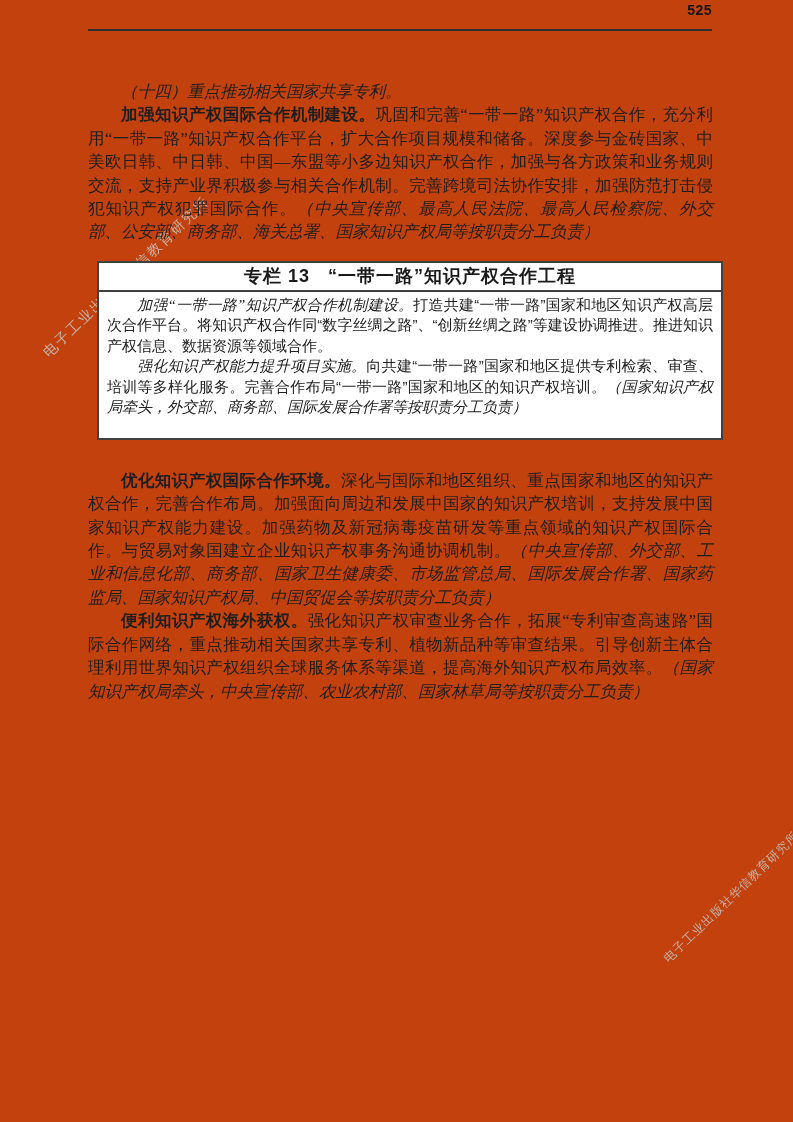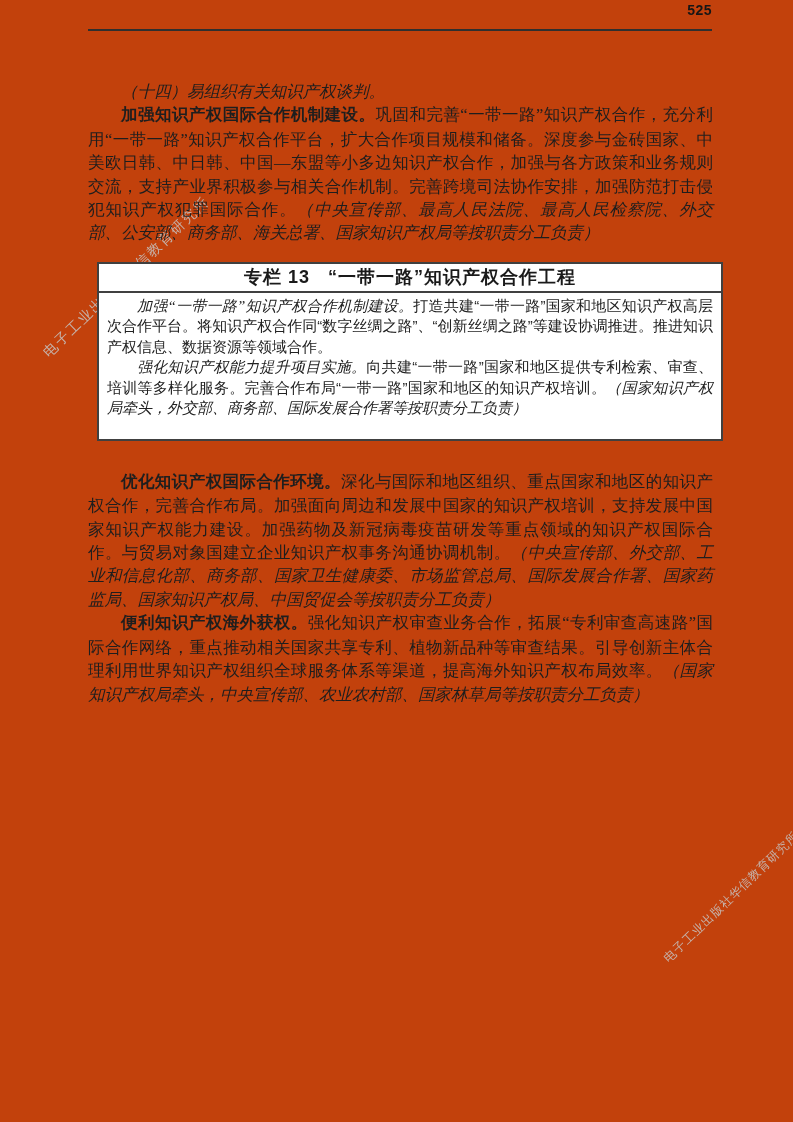--- a/index.html
+++ b/index.html
@@ -37,21 +37,21 @@
   
   .text-column {
     position:absolute; left:88px; top:80px; width:625px; z-index:1;
     font-size:16.5px; line-height:23.4px; color:#1e1e1e;
     text-align:justify;
   }
   .text-column p { margin:0; text-indent:2em; }
   p.no-indent { text-indent:0; }
 
   .lead-bold {
-    font-family:Liberation Mono, monospace;
+    font-family:Liberation Serif, serif;
     font-weight:bold; font-style:normal;
   }
   .kaiti { font-style:italic; }
   .heading { font-style:italic; }
 
   
   .column-box {
     border:2px solid #404040;
     margin:17px -10px 29px 9px;
     background:#ffffff;
@@ -80,21 +80,21 @@
 
   <span class="page-number">525</span>
   <div class="header-rule"></div>
 
   <div class="wm wm1">电子工业出版社华信教育研究所</div>
   <div class="wm wm2">电子工业出版社华信教育研究所</div>
 
   <main class="text-column">
 
 
-    <p class="heading">（十四）易组织有关知识产权谈判。</p>
+    <p class="heading">（十四）重点推动相关国家共享专利。</p>
 
     <p><b class="lead-bold">加强知识产权国际合作机制建设。</b><span>巩固和完善“一带一路”知识产权合作，充分利用“一带一路”知识产权合作平台，扩大合作项目规模和储备。深度参与金砖国家、中美欧日韩、中日韩、中国—东盟等小多边知识产权合作，加强与各方政策和业务规则交流，支持产业界积极参与相关合作机制。完善跨境司法协作安排，加强防范打击侵犯知识产权犯罪国际合作。</span><i class="kaiti">（中央宣传部、最高人民法院、最高人民检察院、外交部、公安部、商务部、海关总署、国家知识产权局等按职责分工负责）</i></p>
 
     <section class="column-box">
       <div class="box-title"><span>专栏 13</span><span class="box-title-main">“一带一路”知识产权合作工程</span></div>
       <div class="box-body">
         <p><i class="kaiti">加强“一带一路”知识产权合作机制建设。</i><span>打造共建“一带一路”国家和地区知识产权高层次合作平台。将知识产权合作同“数字丝绸之路”、“创新丝绸之路”等建设协调推进。推进知识产权信息、数据资源等领域合作。</span></p>
         <p><i class="kaiti">强化知识产权能力提升项目实施。</i><span>向共建“一带一路”国家和地区提供专利检索、审查、培训等多样化服务。完善合作布局“一带一路”国家和地区的知识产权培训。</span><i class="kaiti">（国家知识产权局牵头，外交部、商务部、国际发展合作署等按职责分工负责）</i></p>
       </div>
     </section>

